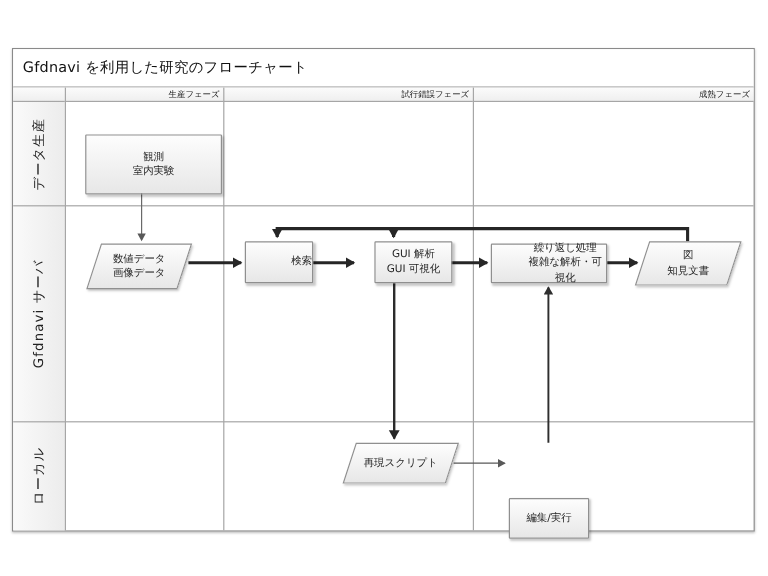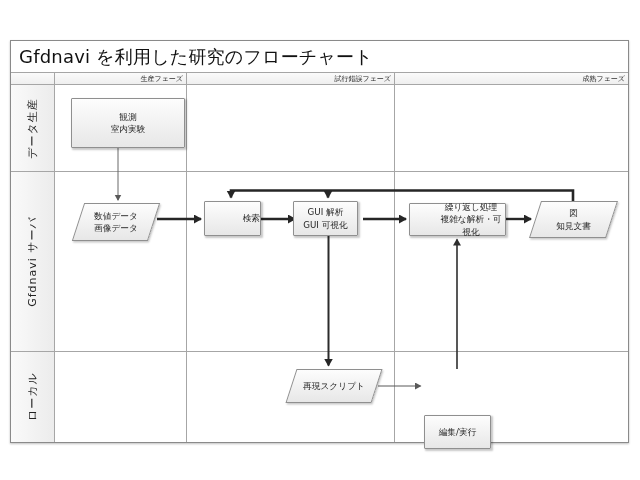--- a/index.html
+++ b/index.html
@@ -2,21 +2,21 @@
 <html><head>
 <meta charset="utf-8">
 <style>
   html,body{margin:0;padding:0;background:#ffffff;}
   .stage{position:relative;width:640px;height:480px;background:#ffffff;overflow:hidden;
          font-family:"DejaVu Sans","Liberation Sans",sans-serif;color:#1c1c1c;}
   .frame{position:absolute;left:10px;top:40px;width:617px;height:401px;
          border:1px solid #8a8a8a;box-shadow:0 1px 2px rgba(0,0,0,.25);background:#ffffff;}
   .title-bar{position:absolute;left:0;top:0;width:100%;height:32px;display:flex;align-items:center;
              border-bottom:1px solid #a6a6a6;background:#ffffff;box-sizing:border-box;}
-  .title-bar .t{padding-left:8px;font-size:18px;letter-spacing:.2px;color:#111;}
+  .title-bar .t{padding-left:8px;font-size:12px;letter-spacing:.2px;color:#111;}
   .hdr{position:absolute;top:32px;height:12px;box-sizing:border-box;background:linear-gradient(#fbfbfb,#efefef);
        border-bottom:1px solid #a6a6a6;display:flex;align-items:flex-end;justify-content:flex-end;
        font-size:7px;color:#222;padding-right:3px;}
   .corner{position:absolute;top:32px;height:12px;left:0;width:43px;background:linear-gradient(#fbfbfb,#efefef);
           border-bottom:1px solid #a6a6a6;box-sizing:border-box;}
   .lane-label{position:absolute;left:0;width:43px;box-sizing:border-box;background:linear-gradient(90deg,#fafafa,#ececec);
               display:flex;align-items:center;justify-content:center;}
   .lane-label span{transform:rotate(-90deg);white-space:nowrap;font-size:11px;color:#222;letter-spacing:1px;}
   .vline{position:absolute;width:1px;background:#a6a6a6;}
   .hline{position:absolute;height:1px;background:#a6a6a6;}
@@ -97,38 +97,38 @@
 
       <line x1="317" y1="149.5" x2="317" y2="156.5" stroke="#262626" stroke-width="2.6" marker-end="url(#ah-dark)"></line>
 
       <line x1="317.5" y1="195" x2="317.5" y2="324.5" stroke="#2b2b2b" stroke-width="2" marker-end="url(#ah-dark)"></line>
 
       <line x1="367" y1="345" x2="409.5" y2="345" stroke="#595959" stroke-width="1" marker-end="url(#ah-thin)"></line>
 
       <line x1="446" y1="328" x2="446" y2="198.5" stroke="#2e2e2e" stroke-width="1.6" marker-end="url(#ah-mid)"></line>
     </svg>
 
-    <div class="node rect-node" style="left:60px;top:57px;width:114px;height:50px;">
+    <div class="node rect-node" style="left:60px;top:71px;width:114px;height:50px;">
       <span>観測</span>
       <span>室内実験</span>
     </div>
 
     <div class="node pgram" style="left:60px;top:162px;width:90px;height:38px;">
       <div class="bg"></div>
       <div class="txt">
         <span>数値データ</span>
         <span>画像データ</span>
       </div>
     </div>
 
     <div class="node rect-node" style="left:193px;top:160px;width:57px;height:35px;align-items:flex-end;">
       <span>検索</span>
     </div>
 
-    <div class="node rect-node" style="left:282px;top:160px;width:65px;height:35px;">
+    <div class="node rect-node" style="left:301px;top:160px;width:65px;height:35px;">
       <span>GUI 解析</span>
       <span>GUI 可視化</span>
     </div>
 
     <div class="node rect-node" style="left:398px;top:162px;width:97px;height:33px;padding-left:27px;">
       <span>繰り返し処理</span>
       <span>複雑な解析・可視化</span>
     </div>
 
     <div class="node pgram" style="left:517px;top:160px;width:91px;height:37px;">

